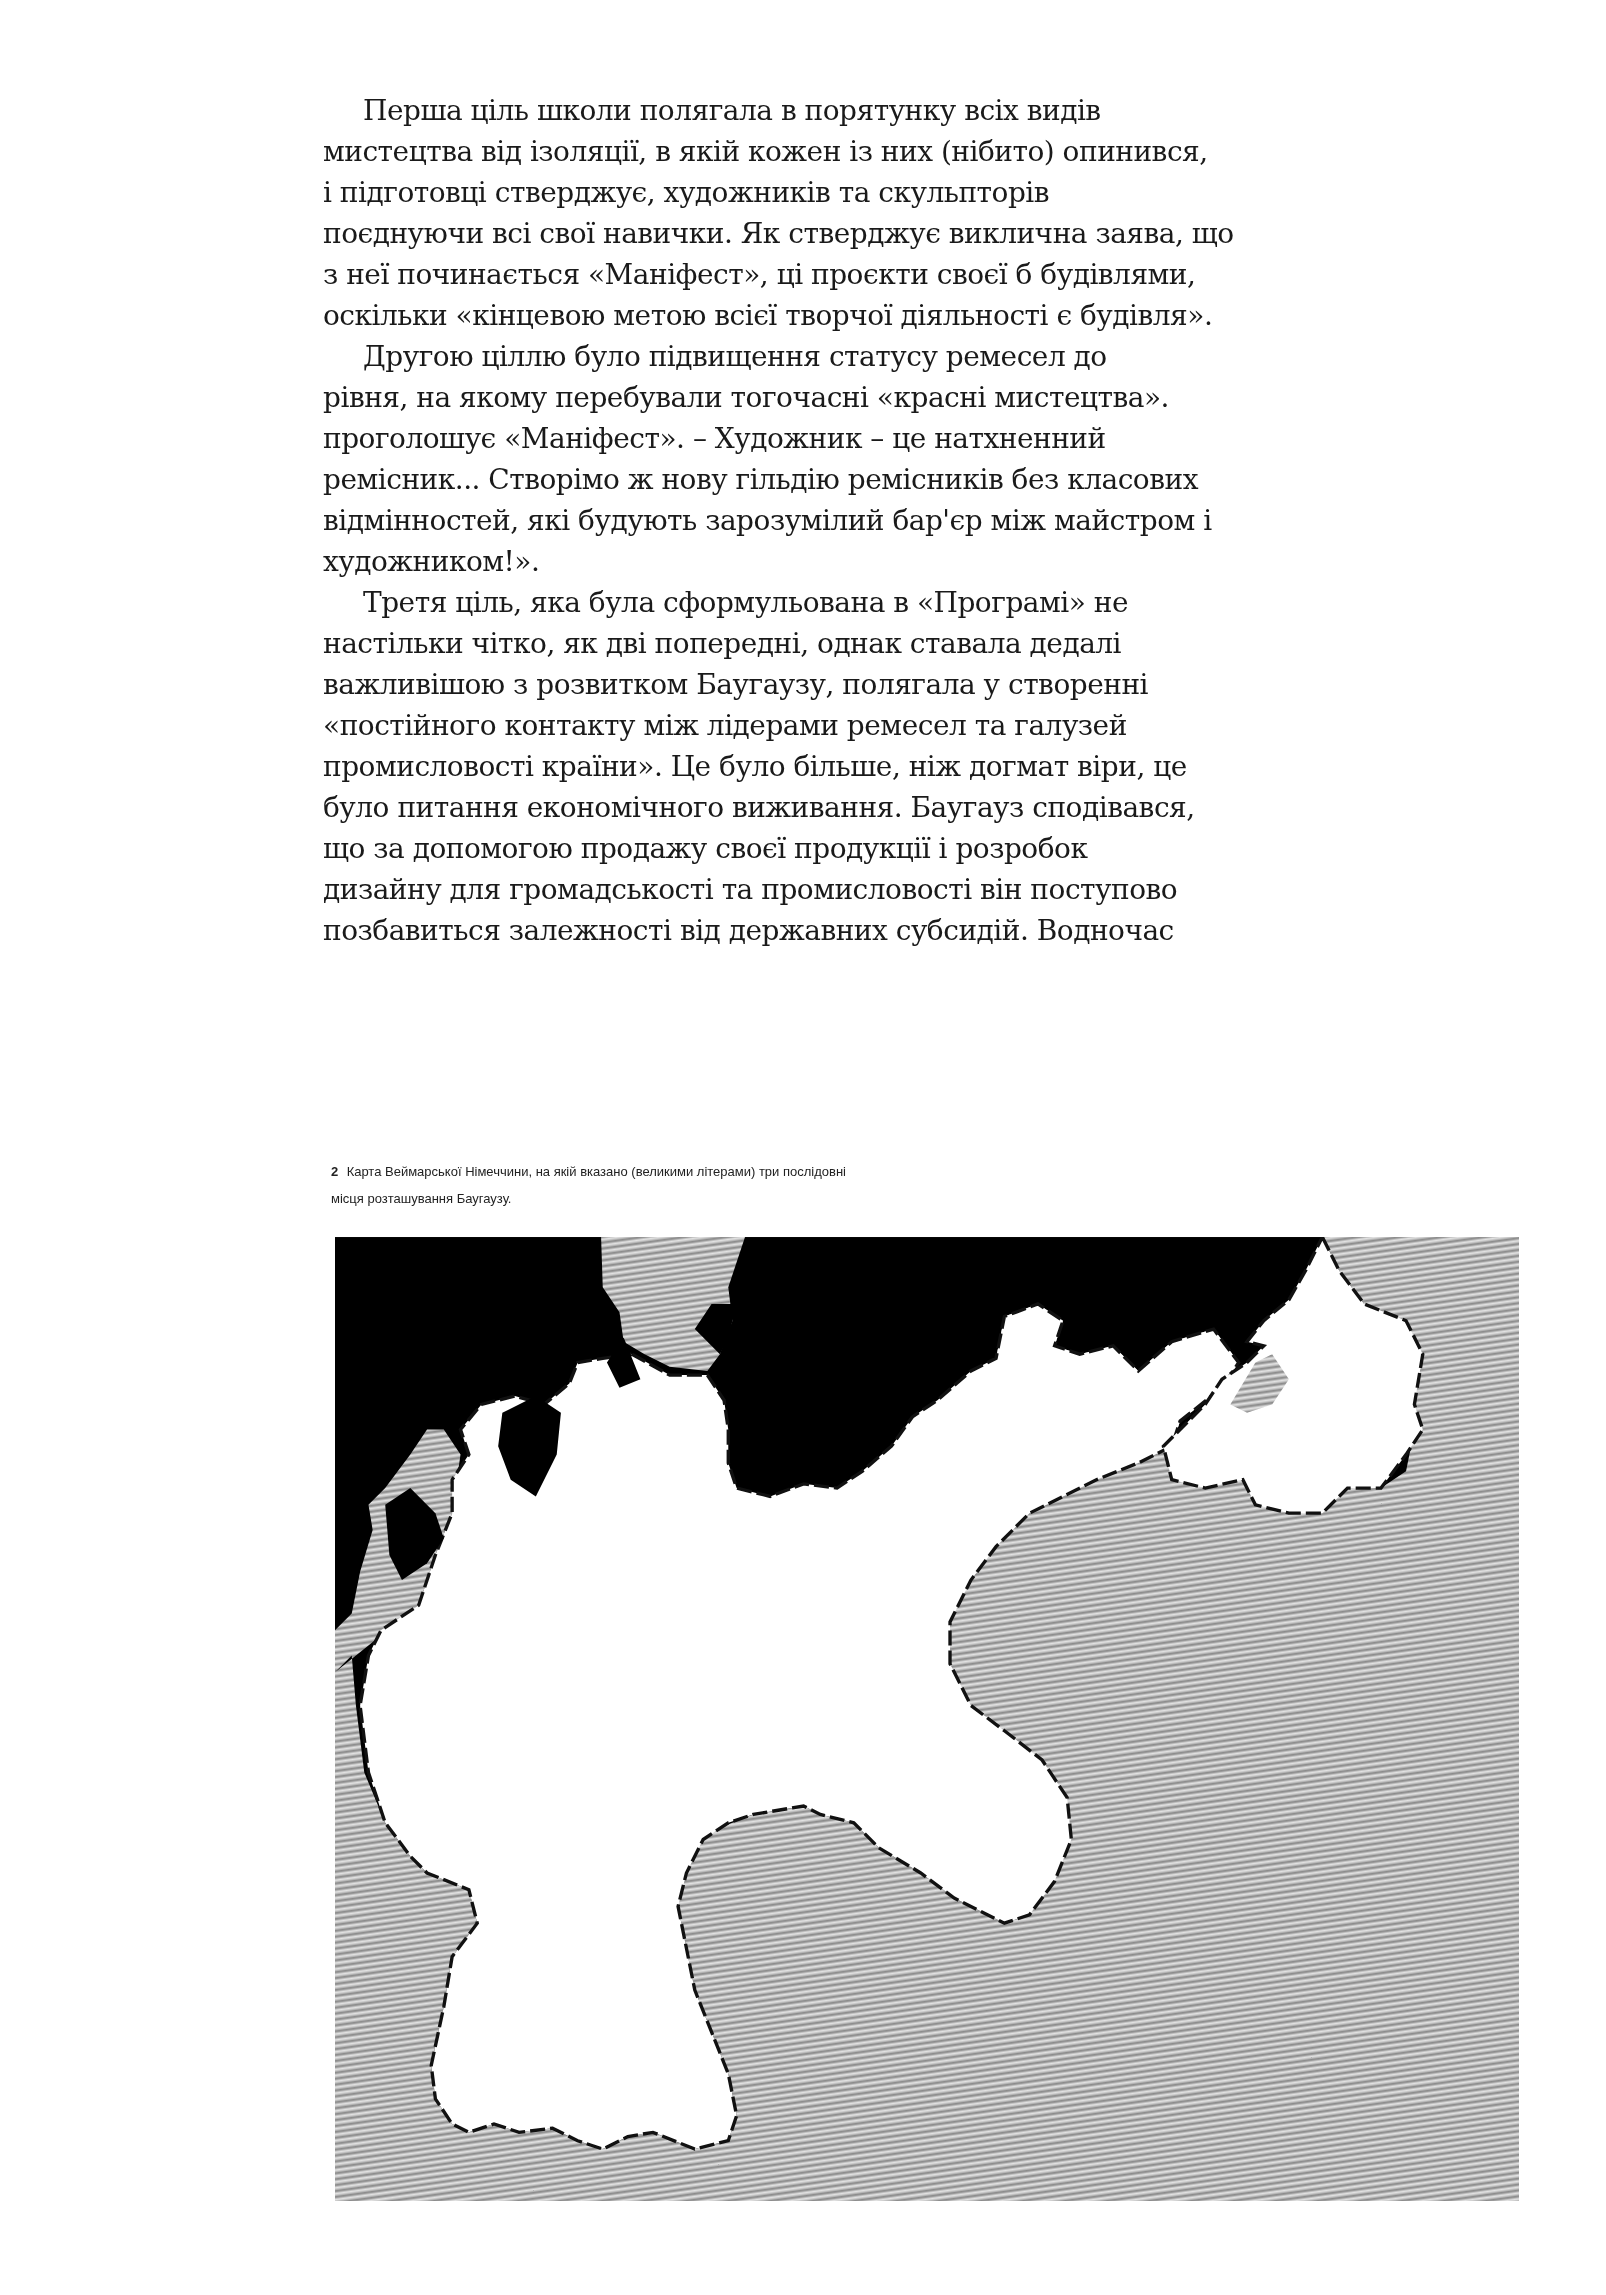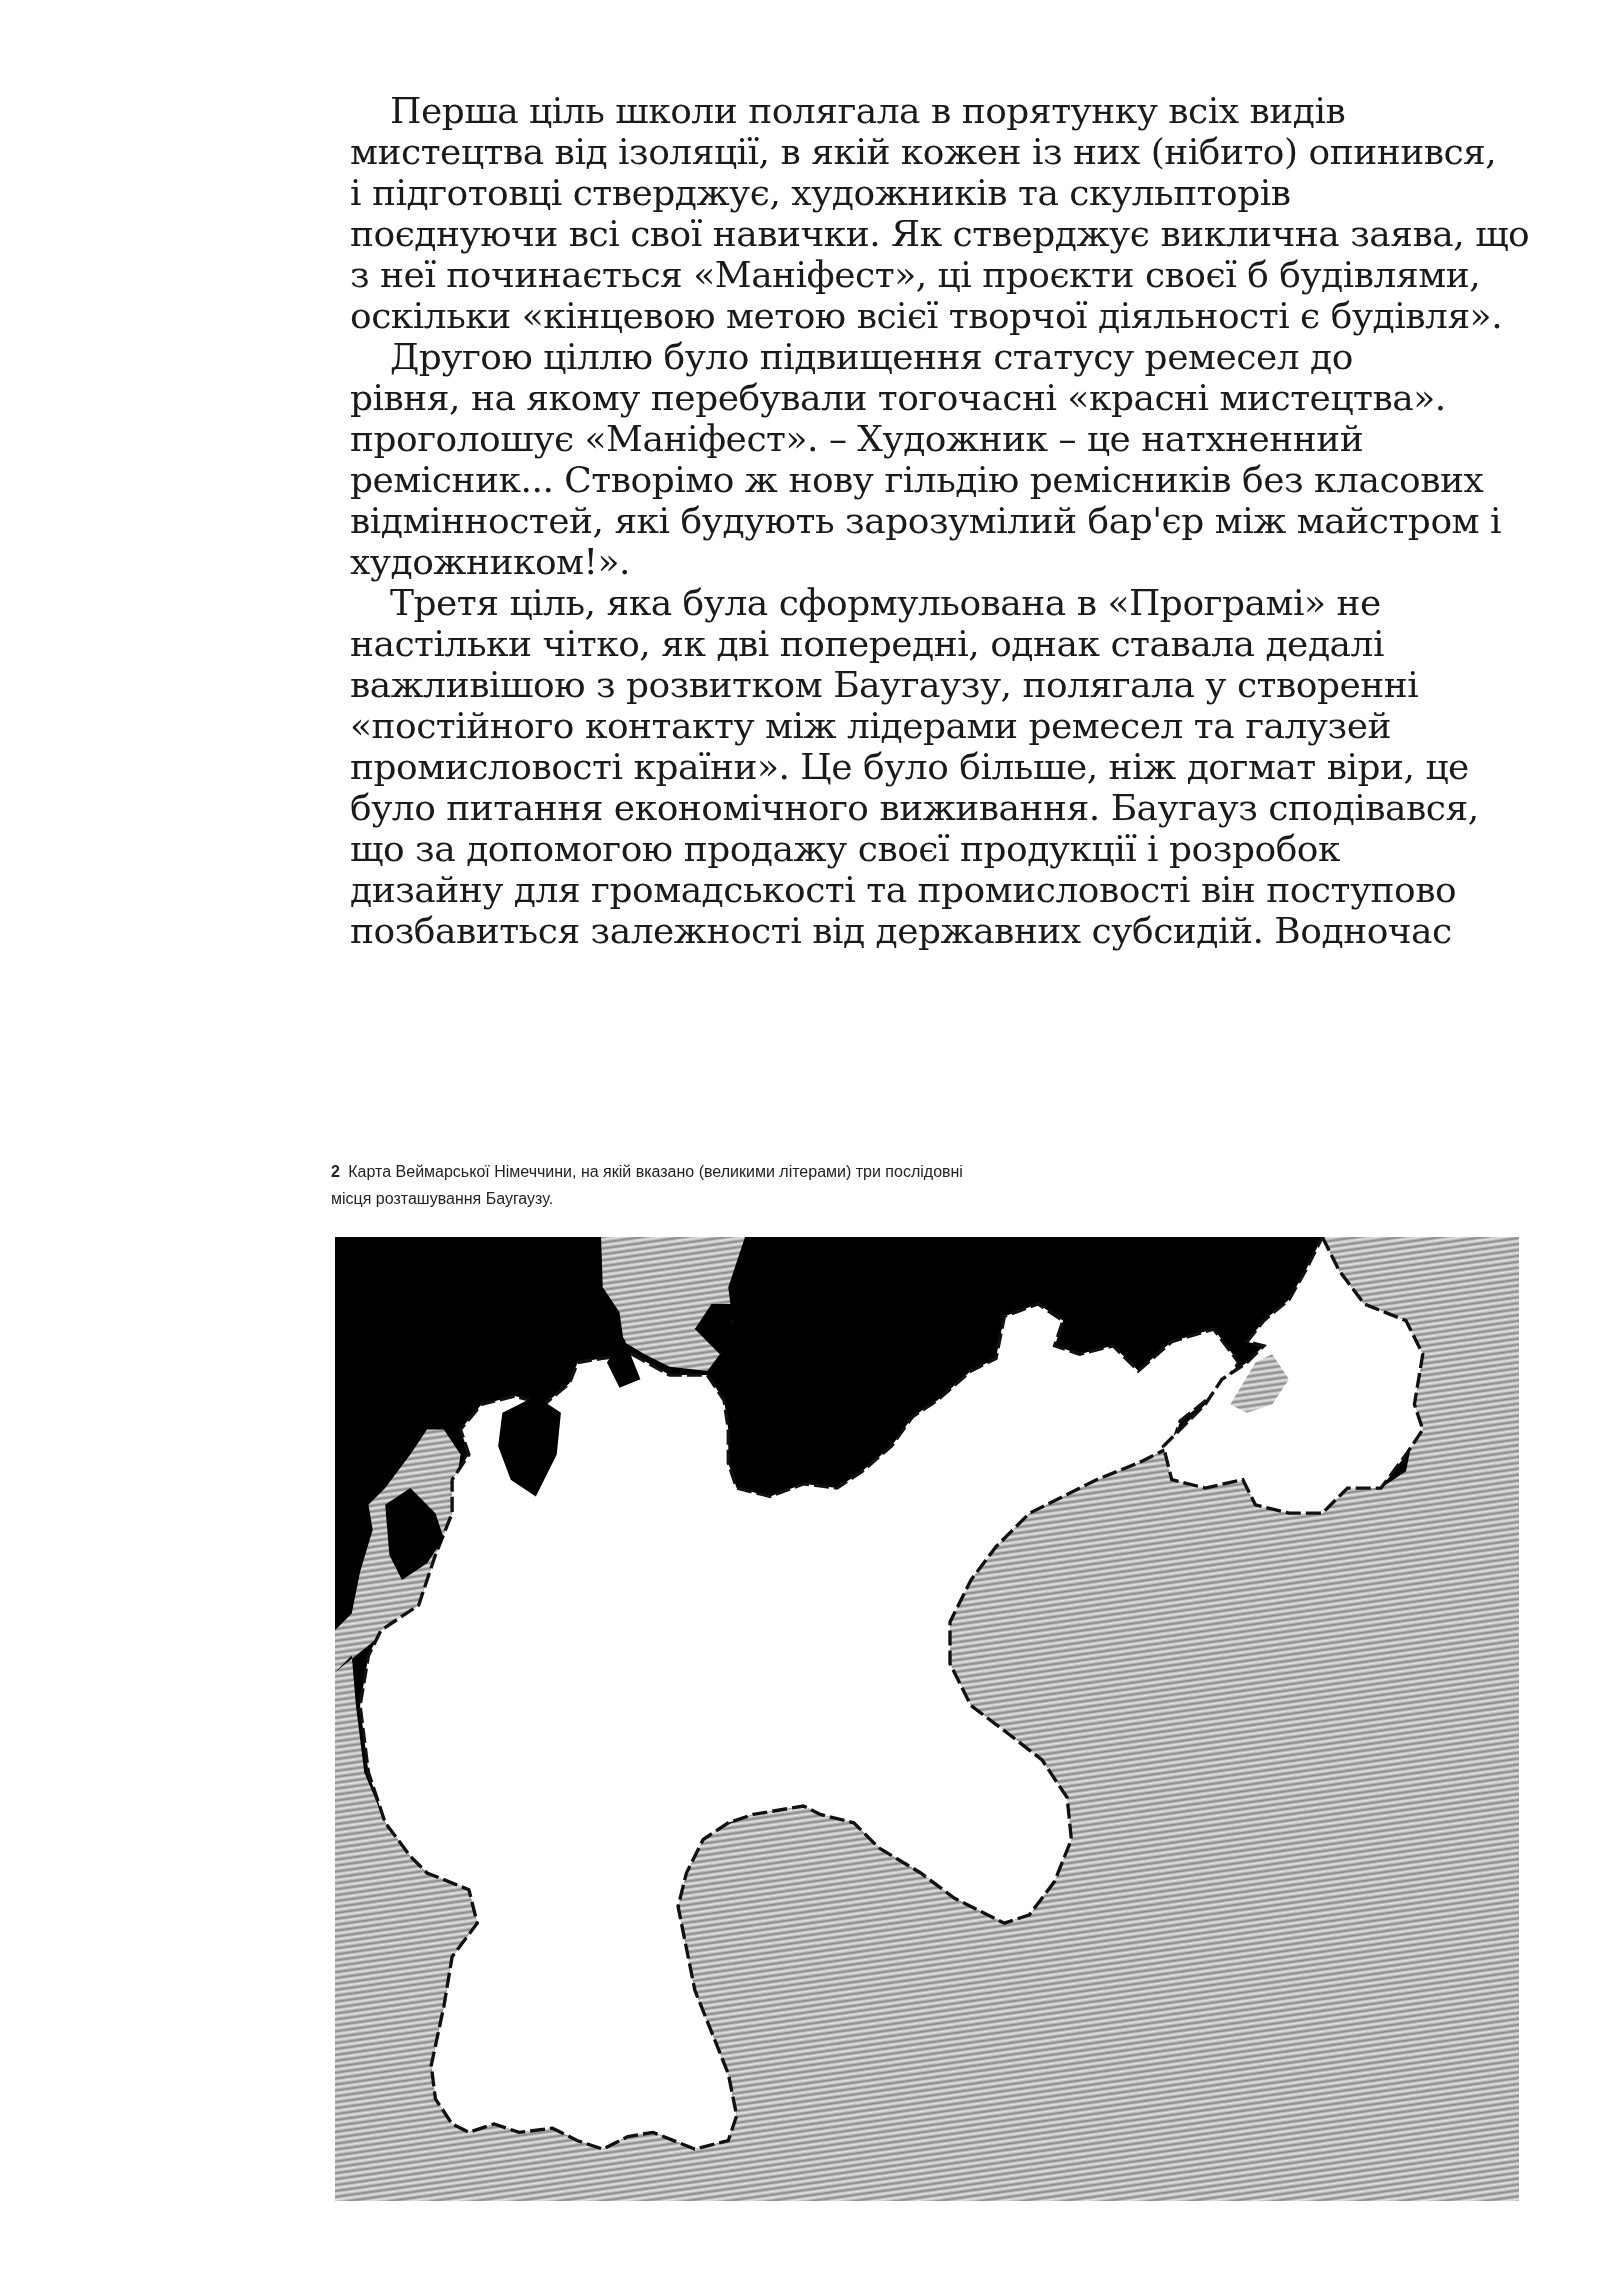--- a/index.html
+++ b/index.html
@@ -1,29 +1,29 @@
 <!DOCTYPE html>
 <html style="font-size:13.4px"><head>
 <meta charset="utf-8">
 <style>
   html, body { margin: 0; padding: 0; background: #ffffff; }
   body { width: 1607px; height: 2295px; position: relative; overflow: hidden; }
   .page { position: absolute; left: 0; top: 0; width: 1607px; height: 2295px; background: #fff; }
   .body-text {
-    position: absolute; left: 350px; top: 90px; width: 1054px;
+    position: absolute; left: 323px; top: 90px; width: 1054px;
     font-family: "DejaVu Serif", "Liberation Serif", serif;
-    font-size: 36px; line-height: 41px; color: #1a1a1a;
+    font-size: 28px; line-height: 41px; color: #1a1a1a;
     letter-spacing: -0.5px;
   }
   .line { white-space: nowrap; height: 41px; }
   .line.indent { padding-left: 40px; }
   .caption {
     position: absolute; left: 331px; top: 1158px; width: 1088px;
     font-family: "Liberation Sans", "DejaVu Sans", sans-serif;
-    font-size: 16px; line-height: 27px; color: #222;
+    font-size: 13px; line-height: 27px; color: #222;
   }
   .caption .num { font-weight: bold; margin-right: 8.4px; }
   .map { position: absolute; left: 335px; top: 1237px; width: 1184px; height: 964px; }
   .map svg { display: block; width: 1184px; height: 964px; }
 </style>
 </head>
 <body>
 
 <div class="page">
 

